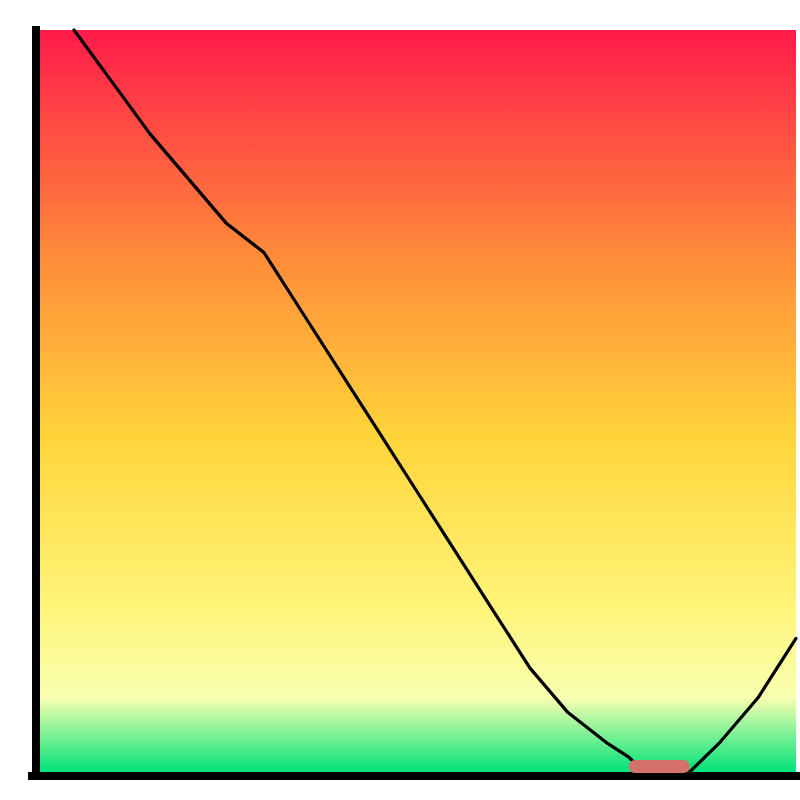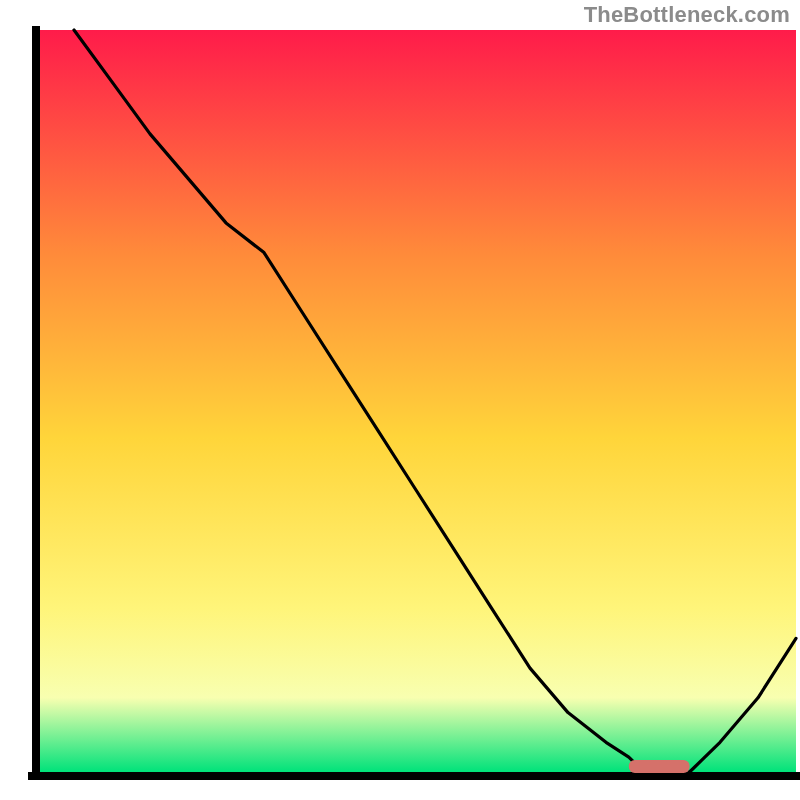--- a/index.html
+++ b/index.html
@@ -30,21 +30,20 @@
     position: absolute;
     top: 0;
     left: 0;
   }
 </style>
 </head>
 <body>
 
 <div class="wrap">
 
-  <div class="watermark">TheBottleneck.com</div>
 
   <svg width="800" height="800">
     <defs>
       <linearGradient id="bg-grad" x1="0" y1="0" x2="0" y2="1">
         <stop id="g0" offset="0%" stop-color="#ff1b4a"></stop>
         <stop id="g1" offset="30%" stop-color="#ff8a3a"></stop>
         <stop id="g2" offset="55%" stop-color="#ffd53a"></stop>
         <stop id="g3" offset="78%" stop-color="#fff57a"></stop>
         <stop id="g4" offset="90%" stop-color="#f8ffb0"></stop>
         <stop id="g5" offset="100%" stop-color="#00e27a"></stop>

